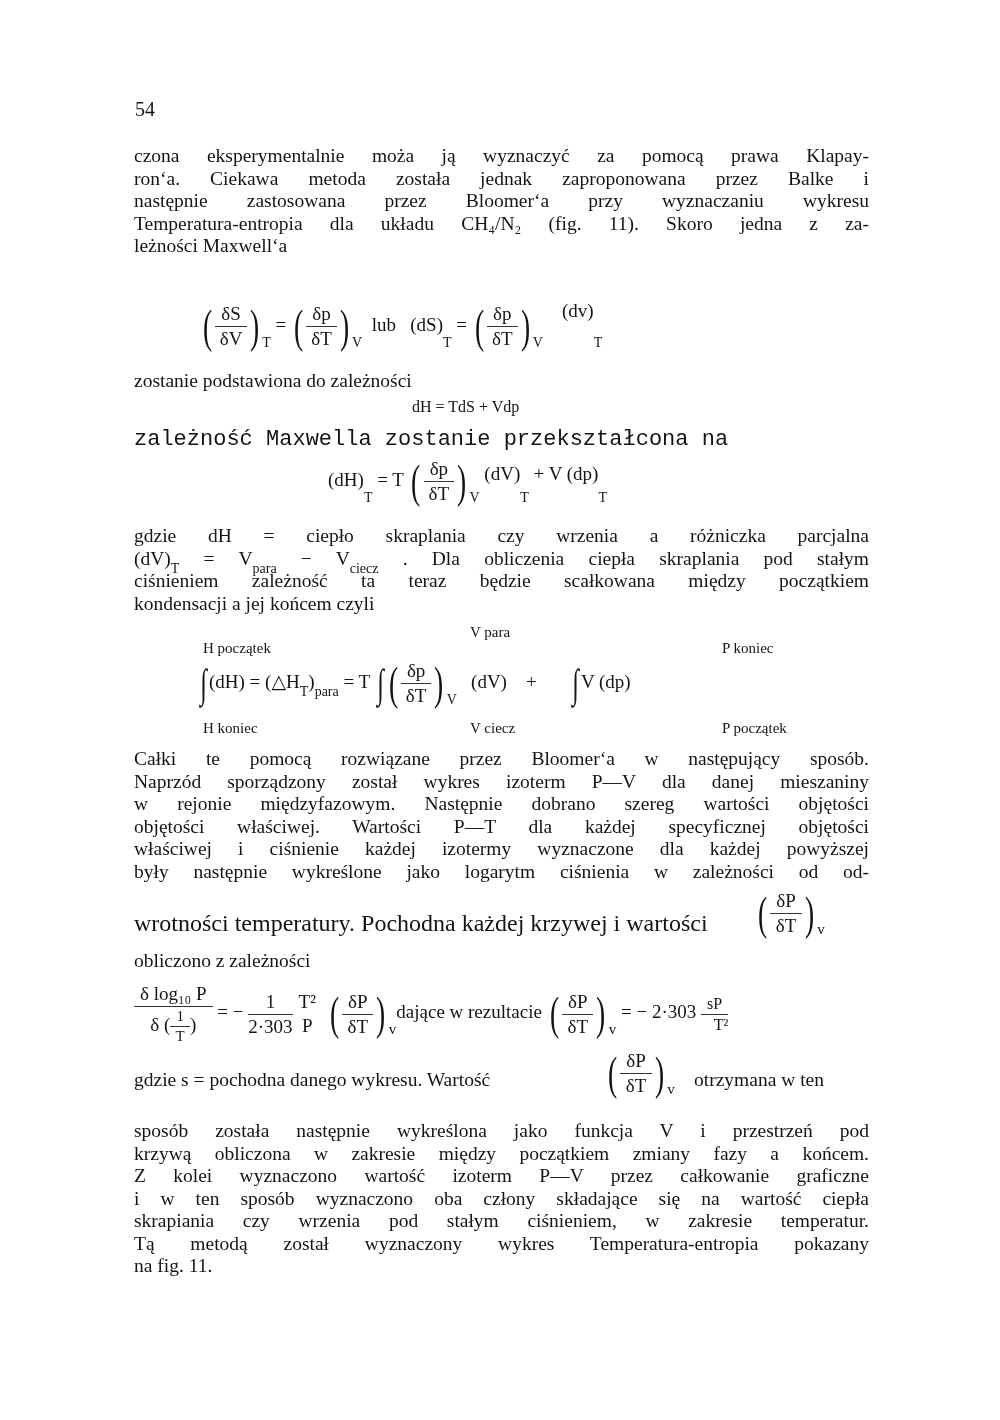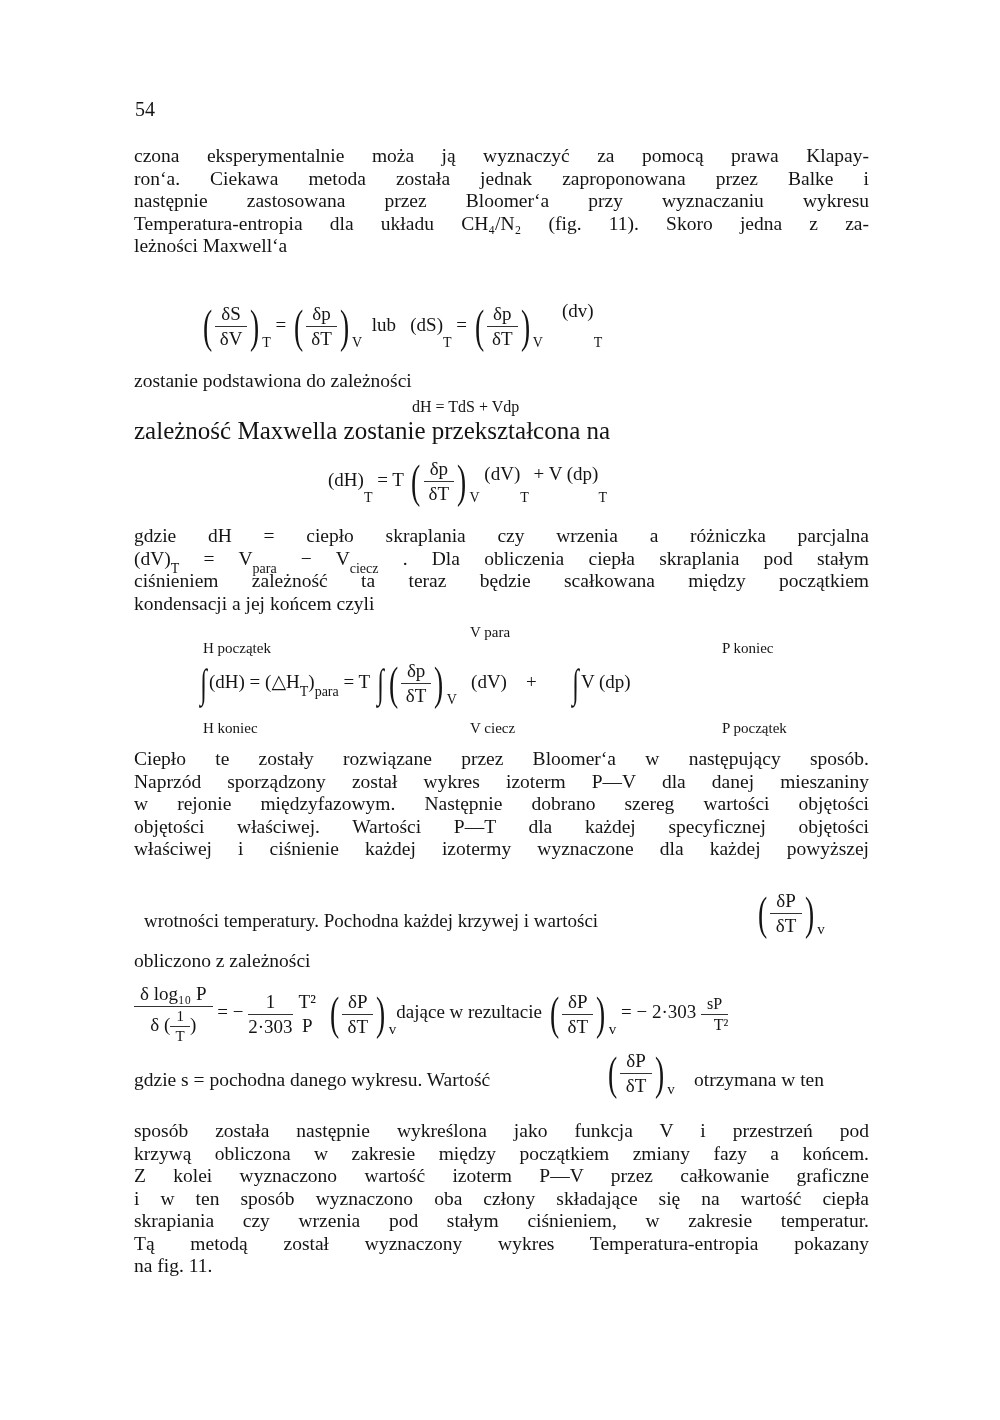--- a/index.html
+++ b/index.html
@@ -43,21 +43,21 @@
   <span class="paren">(</span><span class="frac"><span class="num">δp</span><span class="den">δT</span></span><span class="paren">)</span><span class="sub">V</span>
   &nbsp;<span>lub</span>&nbsp;&nbsp;
   <span>(dS)</span><span class="sub">T</span>
   <span>=</span>
   <span class="paren">(</span><span class="frac"><span class="num">δp</span><span class="den">δT</span></span><span class="paren">)</span><span class="sub">V</span>
   &nbsp;&nbsp;&nbsp;<span style="position:relative; top:-14px;">(dv)</span><span class="sub">T</span>
 </div>
 
 <div class="abs" style="left:134px; top:370px; font-size:19.5px;">zostanie podstawiona do zależności</div>
 <div class="abs" style="left:412px; top:398px; font-size:16px;">dH = TdS + Vdp</div>
-<div class="abs" style="left:134px; top:417px; font-size:25px;">zależność Maxwella zostanie przekształcona na</div>
+<div class="abs" style="left:134px; top:427px; font-size:22px;font-family:Liberation Mono, monospace;">zależność Maxwella zostanie przekształcona na</div>
 
 <div class="eq" style="left:328px; top:458px;">
   <span>(dH)</span><span class="sub">T</span>
   <span>= T</span>
   <span class="paren">(</span><span class="frac"><span class="num">δp</span><span class="den">δT</span></span><span class="paren">)</span><span class="sub">V</span>
   <span style="position:relative; top:-6px;">(dV)</span><span class="sub">T</span>
   <span style="position:relative; top:-6px;margin-top:40px;">+ V (dp)</span><span class="sub">T</span>
 </div>
 
 <div class="text" style="top:525px;">
@@ -78,27 +78,28 @@
     <span class="integral">∫</span><span>(dH) = (△H</span><span class="subsm">T</span><span>)</span><span class="subsm">para</span>
     <span>= T</span>
     <span class="integral">∫</span><span class="paren">(</span><span class="frac"><span class="num">δp</span><span class="den">δT</span></span><span class="paren">)</span><span class="sub">V</span>
     &nbsp;&nbsp;<span>(dV)</span>
     &nbsp;&nbsp;&nbsp;<span>+</span>&nbsp;&nbsp;&nbsp;&nbsp;&nbsp;&nbsp;
     <span class="integral">∫</span><span>V (dp)</span>
   </div>
 </div>
 
 <div class="text" style="top:748px;">
-  <span class="line">Ciepło te zostały rozwiązane przez Bloomer‘a w następujący sposób.</span>
+  <span class="line">Całki te pomocą rozwiązane przez Bloomer‘a w następujący sposób.</span>
   <span class="line">Naprzód sporządzony został wykres izoterm P—V dla danej mieszaniny</span>
   <span class="line">w rejonie międzyfazowym. Następnie dobrano szereg wartości objętości</span>
   <span class="line">objętości właściwej. Wartości P—T dla każdej specyficznej objętości</span>
   <span class="line">właściwej i ciśnienie każdej izotermy wyznaczone dla każdej powyższej</span>
+  <span class="line">były następnie wykreślone jako logarytm ciśnienia w zależności od od-</span>
 </div>
-<div class="abs" style="left:144px; top:910px; font-size:19px;">wrotności temperatury. Pochodna każdej krzywej i wartości</div>
+<div class="abs" style="left:134px; top:910px; font-size:24px;">wrotności temperatury. Pochodna każdej krzywej i wartości</div>
 <div class="eq" style="left:755px; top:890px;">
   <span class="paren">(</span><span class="frac"><span class="num">δP</span><span class="den">δT</span></span><span class="paren">)</span><span class="sub small">v</span>
 </div>
 <div class="abs" style="left:134px; top:950px; font-size:19.5px;">obliczono z zależności</div>
 
 <div class="eq" style="left:134px; top:983px;">
   <span class="frac"><span class="num">δ log₁₀ P</span><span class="den"><span>δ</span> (<span class="frac" style="font-size:15px;"><span class="num">1</span><span class="den">T</span></span>)</span></span>
   <span>= −</span>
   <span class="frac"><span class="num">1</span><span class="den">2·303</span></span><span class="frac"><span class="num" style="border:none;">T²</span><span class="den">P</span></span>
   <span class="paren">(</span><span class="frac"><span class="num">δP</span><span class="den">δT</span></span><span class="paren">)</span><span class="sub small">v</span><span>dające w rezultacie</span>

